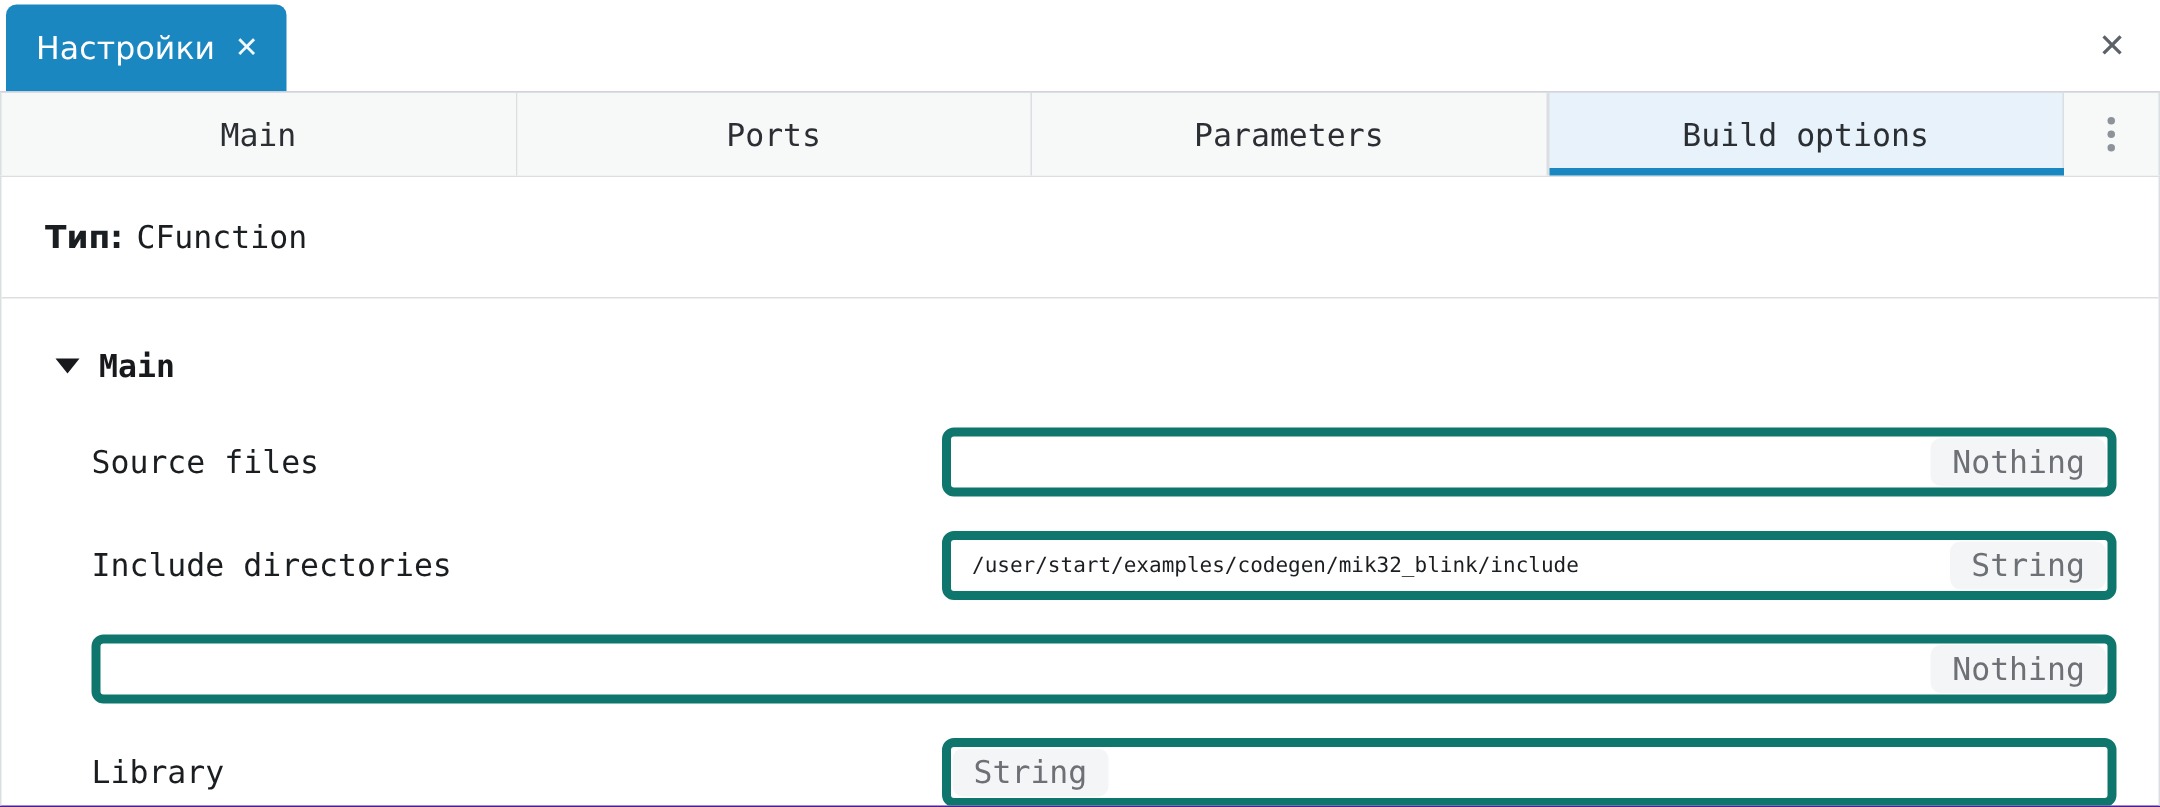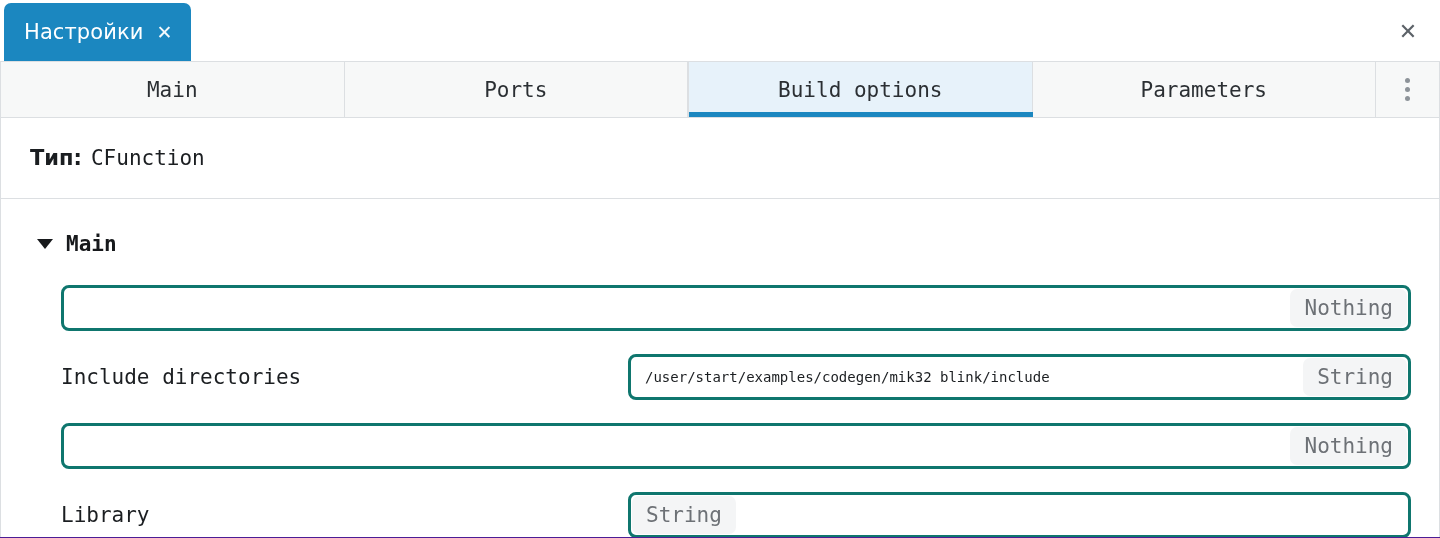--- a/index.html
+++ b/index.html
@@ -189,21 +189,21 @@
     flex: 0 0 567px;
     font-size: 21px;
     color: #1b1e21;
     white-space: nowrap;
   }
 
   .field {
     position: relative;
     flex: 1 1 auto;
     height: 46px;
-    border: 3px solid #0f766e;
+    border: 6px solid #0f766e;
     border-radius: 8px;
     background: #ffffff;
     display: flex;
     align-items: center;
     overflow: hidden;
     cursor: text;
   }
 
   .field-value {
     flex: 1 1 auto;
@@ -240,25 +240,25 @@
     <div class="window-close">✕</div>
   </div>
 
   <div class="tabstrip">
     <div class="tab">
       <span>Main</span>
     </div>
     <div class="tab">
       <span>Ports</span>
     </div>
+    <div class="tab">
+      <span>Parameters</span>
+    </div>
     <div class="tab active">
       <span>Build options</span>
-    </div>
-    <div class="tab">
-      <span>Parameters</span>
     </div>
     <div class="tab-overflow">
       <span class="dots">
           <i></i>
           <i></i>
           <i></i>
         </span>
     </div>
   </div>
 
@@ -272,20 +272,21 @@
     <div class="section">
 
       <div class="section-header">
         <span class="caret"></span>
         <span>Main</span>
       </div>
 
       <div class="rows">
 
         <div class="row">
+          <div class="row-label">Source files</div>
           <div class="field">
             <div class="field-value"></div>
             <div class="field-badge">Nothing</div>
           </div>
         </div>
 
         <div class="row">
           <div class="row-label">Include directories</div>
           <div class="field">
             <div class="field-value">/user/start/examples/codegen/mik32_blink/include</div>

